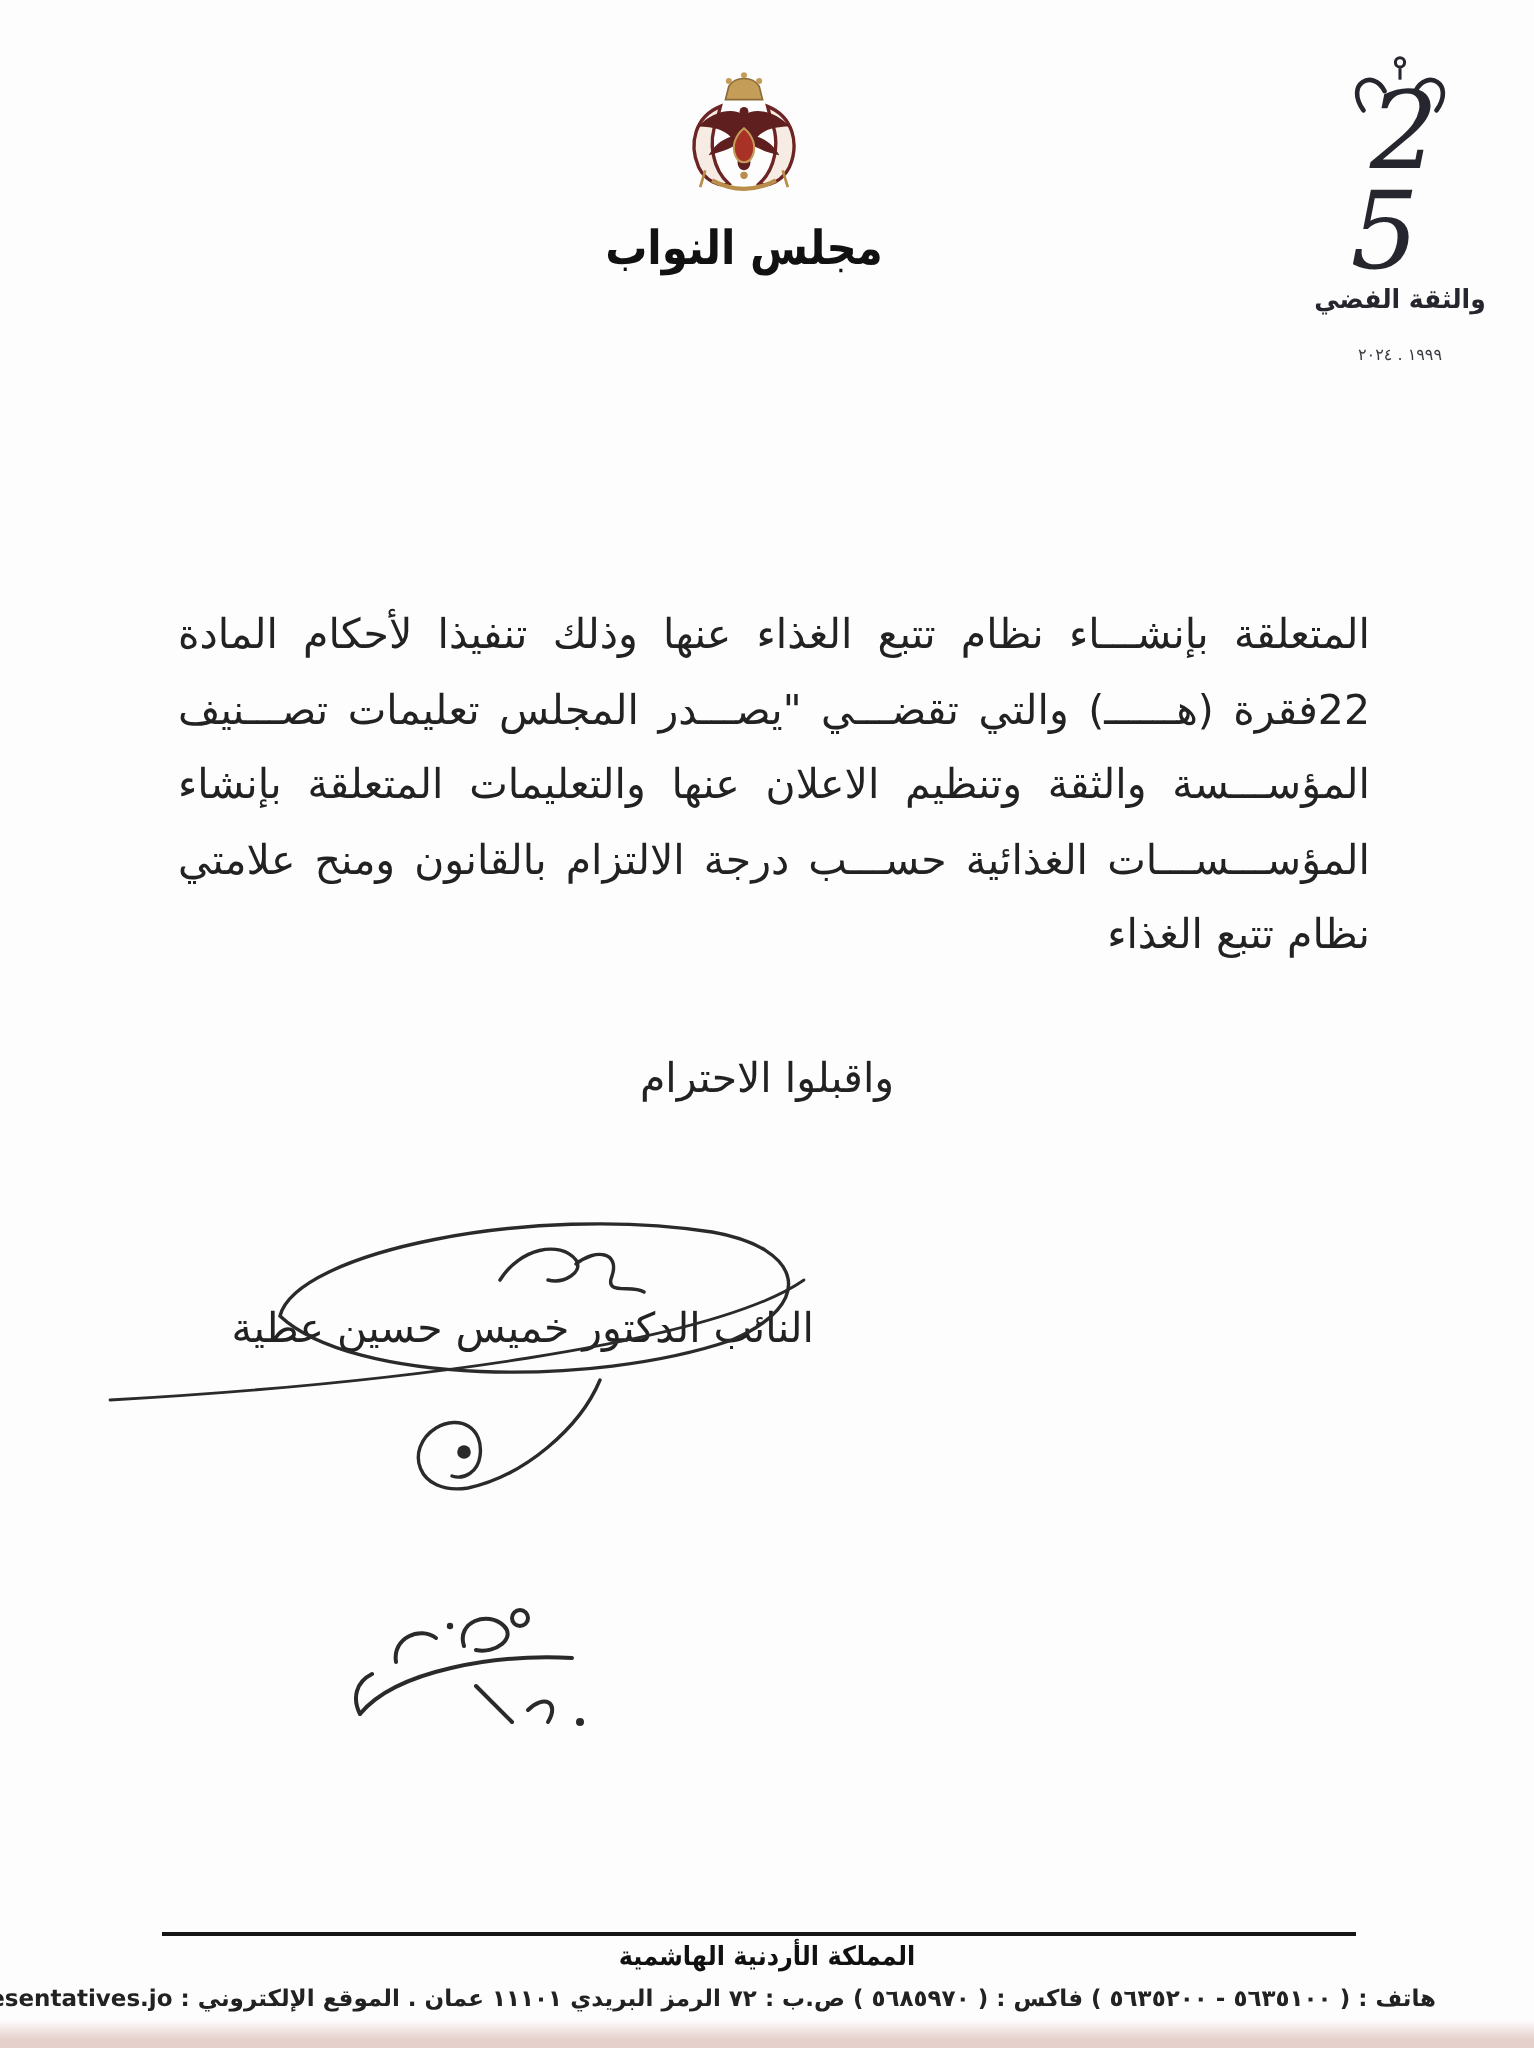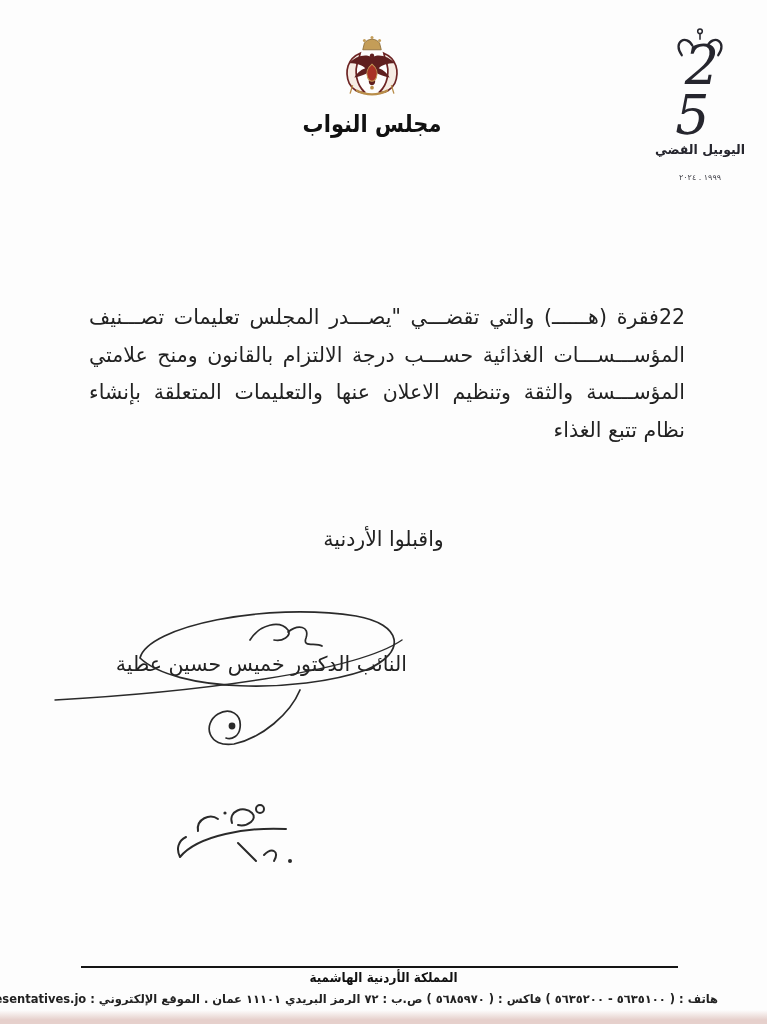--- a/index.html
+++ b/index.html
@@ -91,32 +91,33 @@
 
   <div class="jubilee">
     <svg width="96" height="116" viewBox="0 0 100 120">
       <circle cx="50" cy="5" r="2.4" fill="none" stroke="#26262e" stroke-width="1.6"></circle>
       <path d="M50 8 L50 14" stroke="#26262e" stroke-width="1.6"></path>
       <path d="M31 30 C21 16 36 8 42 20" fill="none" stroke="#26262e" stroke-width="2.4" stroke-linecap="round"></path>
       <path d="M69 30 C79 16 64 8 58 20" fill="none" stroke="#26262e" stroke-width="2.4" stroke-linecap="round"></path>
       <text x="52" y="60" font-family="DejaVu Serif, serif" font-style="italic" font-size="56" text-anchor="middle" fill="#26262e">2</text>
       <text x="42" y="112" font-family="DejaVu Serif, serif" font-style="italic" font-size="56" text-anchor="middle" fill="#26262e">5</text>
     </svg>
-    <div class="jubilee-label">اليوبيل الفضي</div>
+    <div class="jubilee-label">والثقة الفضي</div>
     <div class="jubilee-years">١٩٩٩ . ٢٠٢٤</div>
   </div>
 
   <div class="body-block">
+    <div class="body-line">المتعلقة بإنشـــاء نظام تتبع الغذاء عنها وذلك تنفيذا لأحكام المادة</div>
     <div class="body-line">22فقرة (هــــــ)  والتي تقضـــي "يصـــدر المجلس تعليمات تصـــنيف</div>
+    <div class="body-line">المؤســـسة والثقة وتنظيم الاعلان عنها والتعليمات المتعلقة بإنشاء</div>
     <div class="body-line">المؤســـســـات الغذائية حســـب درجة الالتزام بالقانون ومنح علامتي</div>
-    <div class="body-line">المؤســـسة والثقة وتنظيم الاعلان عنها والتعليمات المتعلقة بإنشاء</div>
     <div class="body-line last">نظام تتبع الغذاء</div>
   </div>
 
-  <div class="closing">واقبلوا الأردنية</div>
+  <div class="closing">واقبلوا الاحترام</div>
 
   <div class="sig-block">
     <div>النائب الدكتور خميس حسين عطية</div>
   </div>
 
   <div class="sig-scribble">
     <svg width="384" height="176" viewBox="0 0 384 176">
       <path class="ink" stroke-width="1.7" d="M104 62 C112 30 230 6 320 20 C366 28 372 56 330 74 C260 98 140 96 104 62 Z"></path>
       <path class="ink" stroke-width="1.7" d="M214 44 C224 28 244 24 252 34 C256 40 246 46 238 44 M252 36 C262 28 274 30 270 42 C266 52 280 46 286 50"></path>
       <path class="ink" stroke-width="1.4" d="M366 44 C320 76 160 96 19 104"></path>

